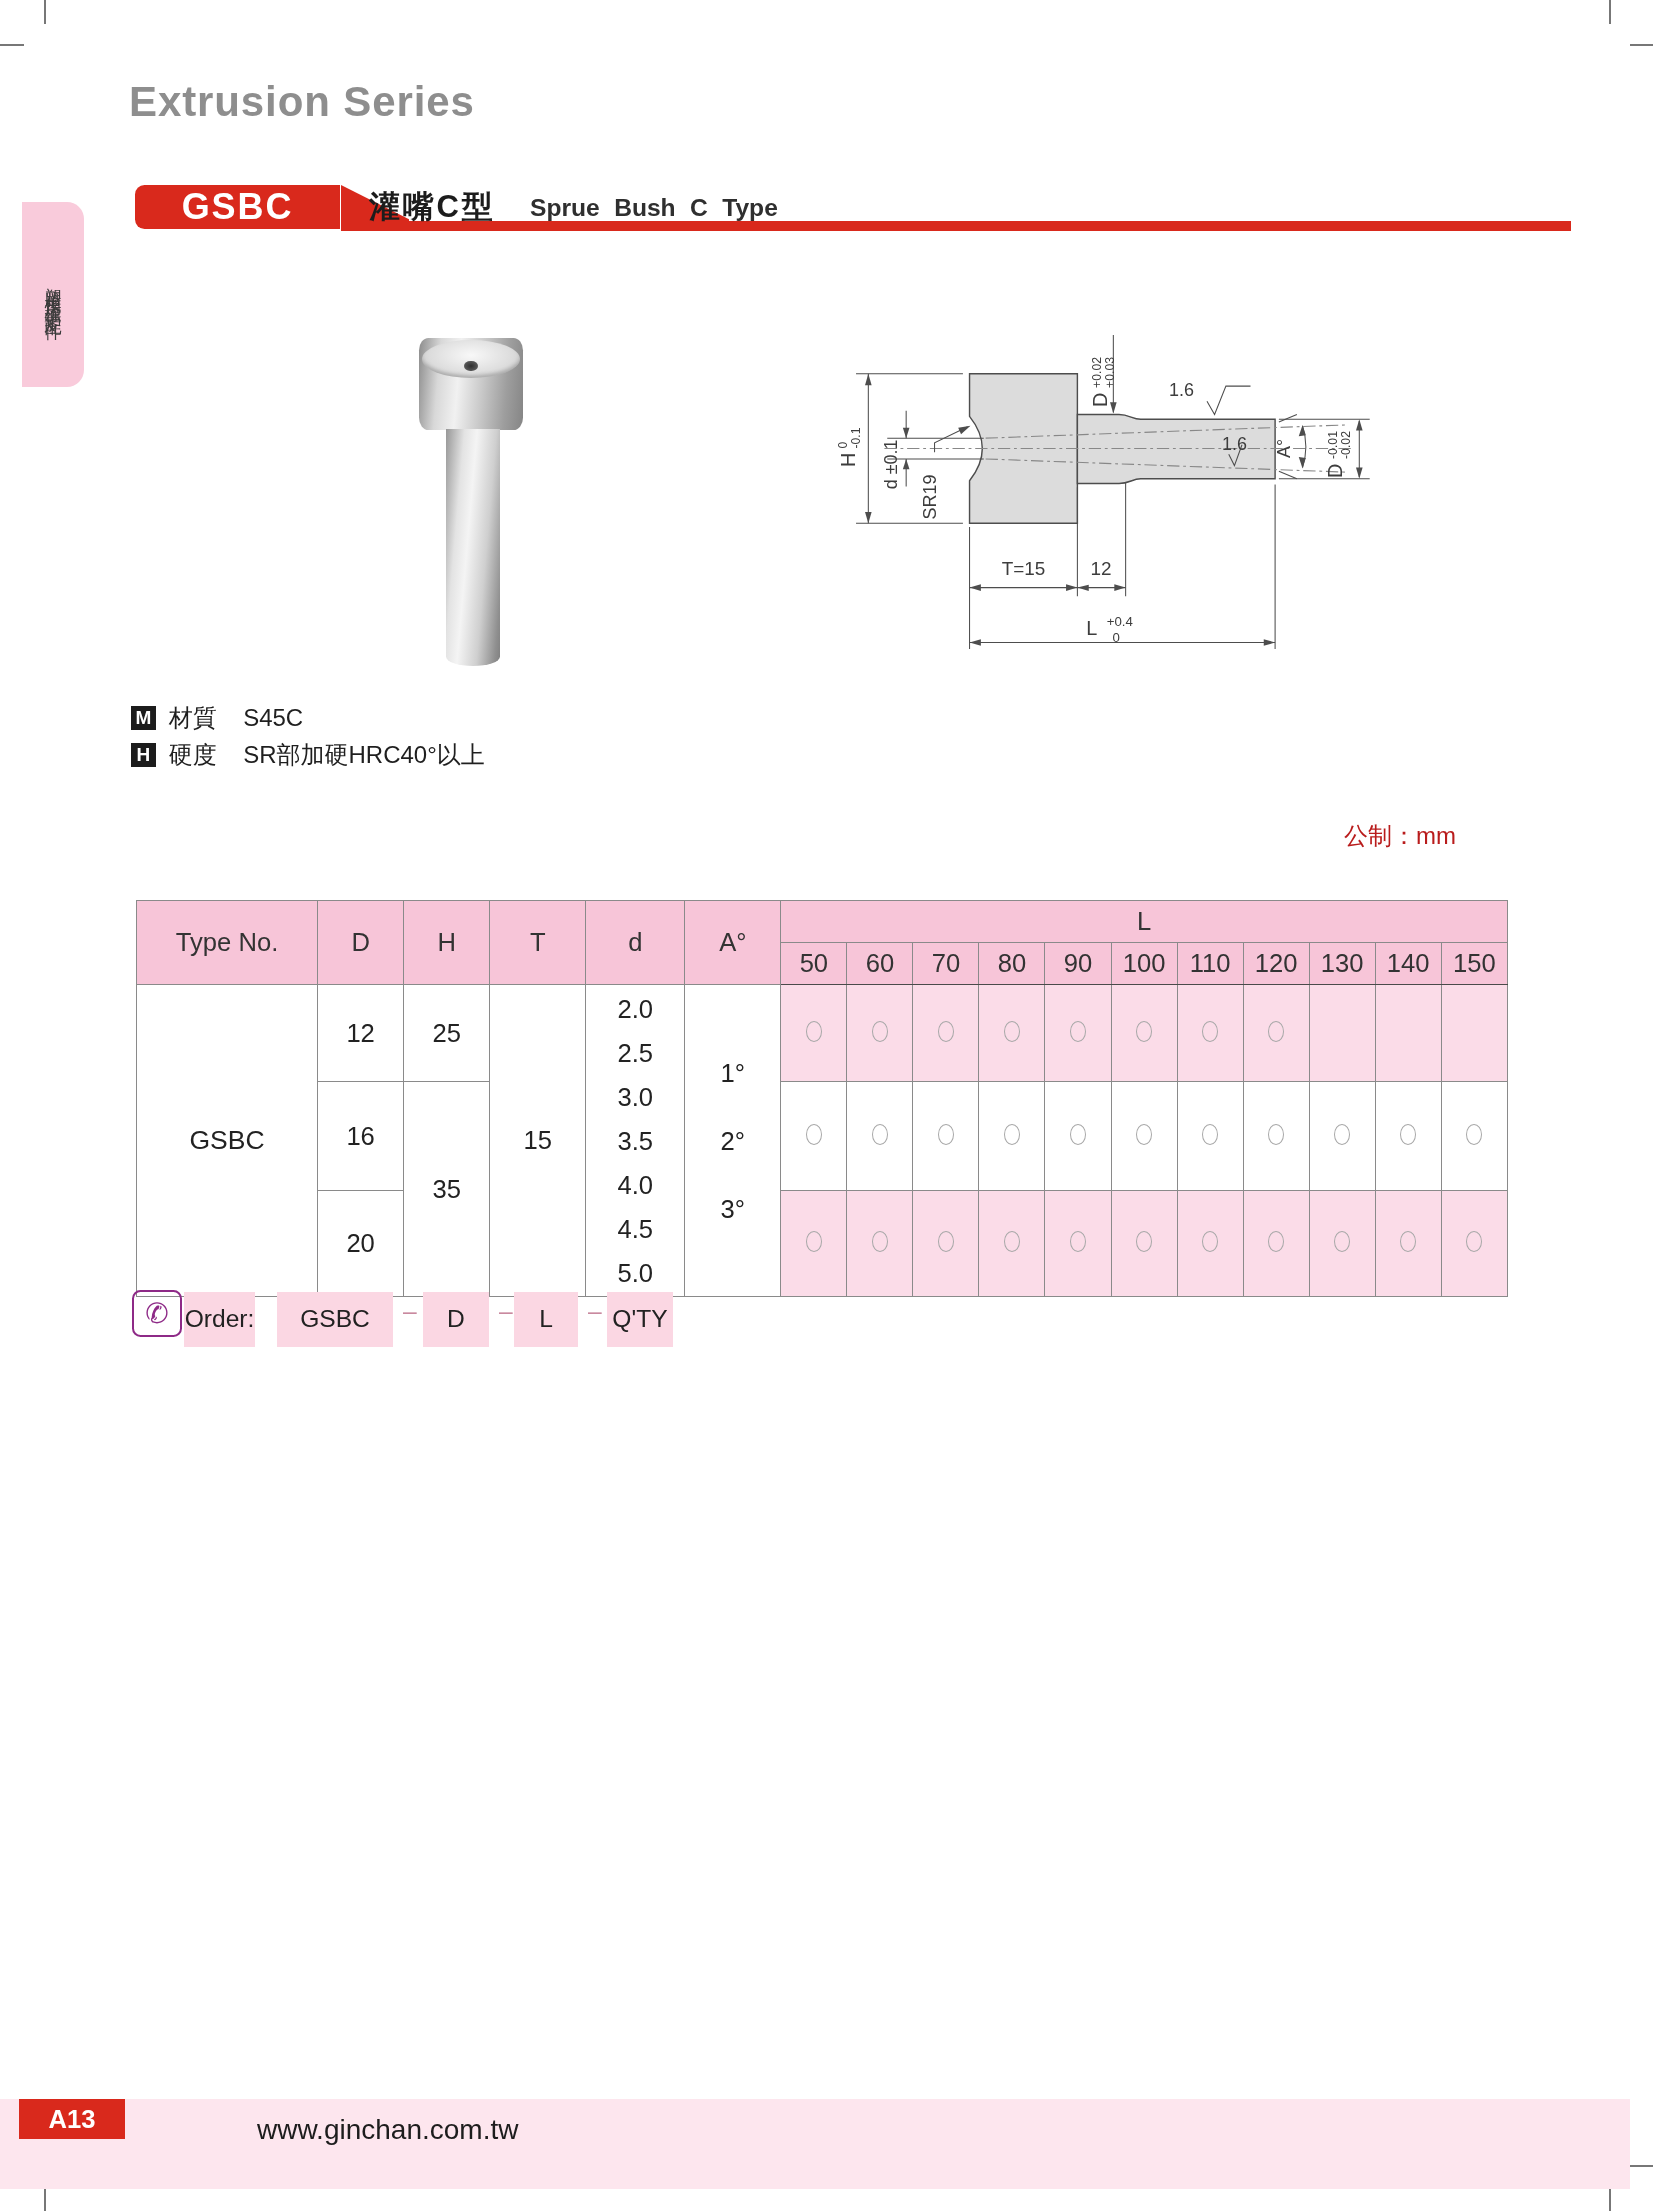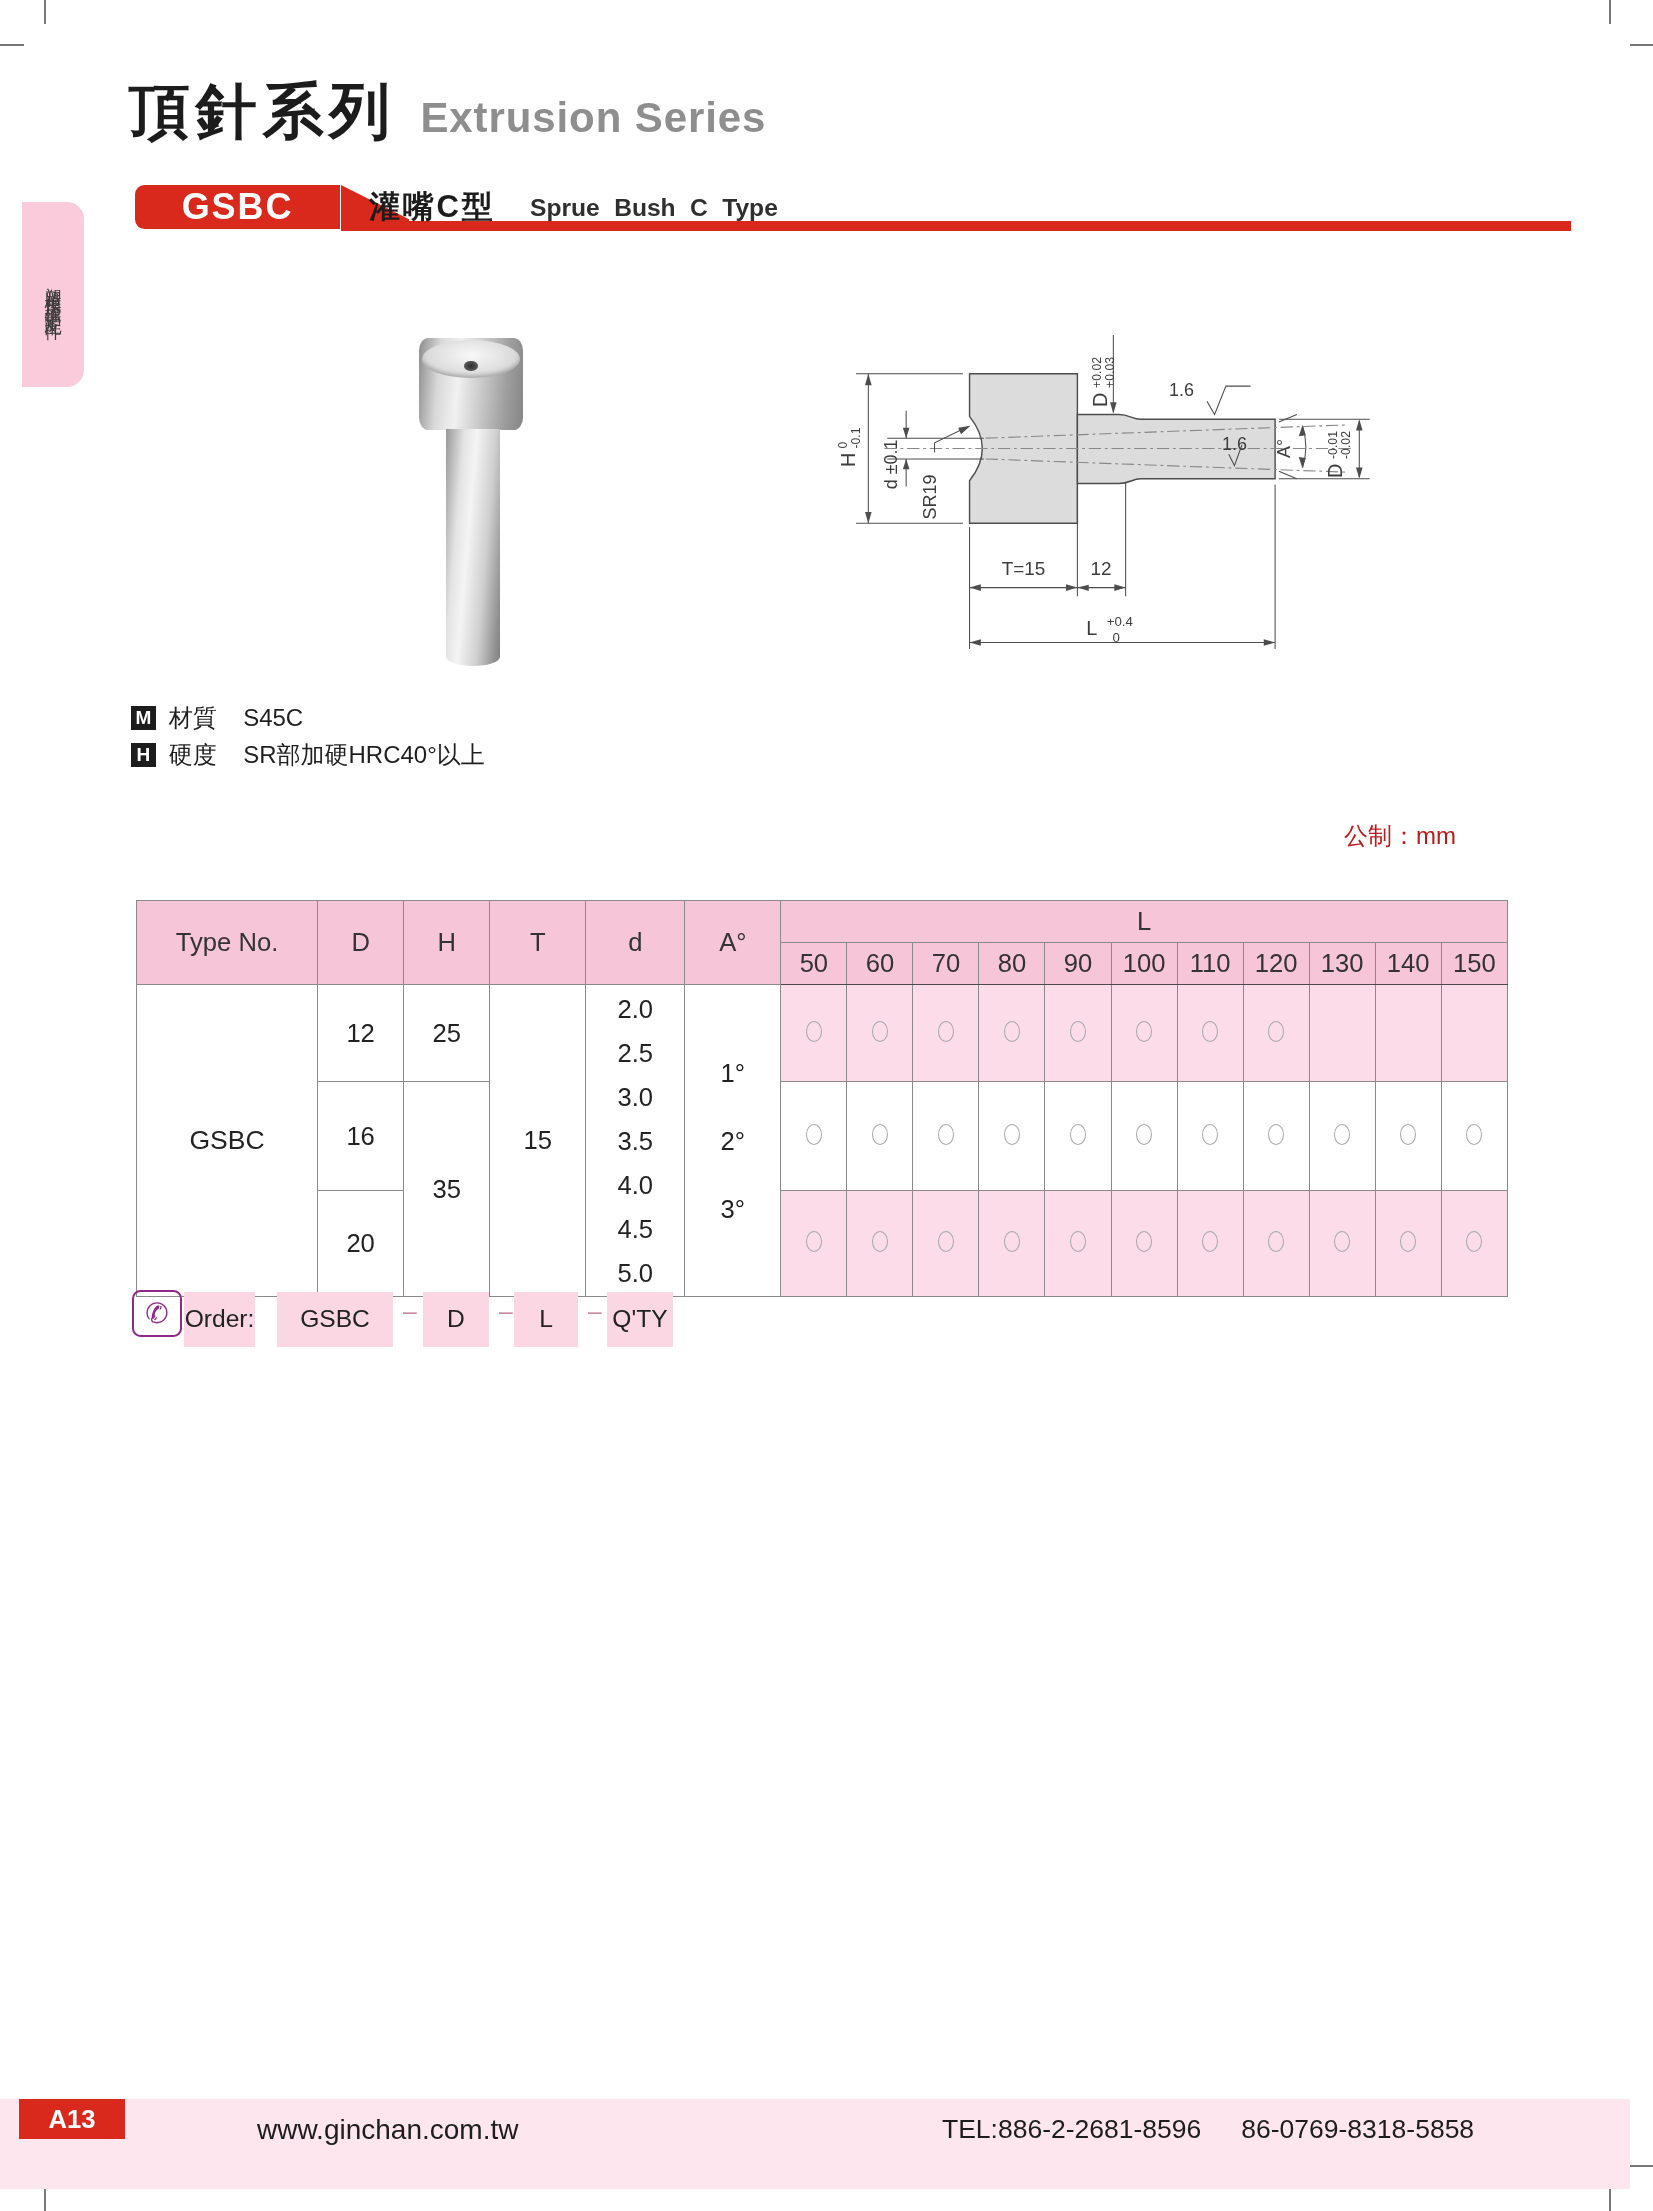--- a/index.html
+++ b/index.html
@@ -94,21 +94,20 @@
   <div class="mark" style="left:0;top:2165px;width:24px;height:1.9px;"></div>
   <div class="mark" style="left:44px;top:2189px;width:1.9px;height:23px;"></div>
   <div class="mark" style="left:1630px;top:2165px;width:24px;height:1.9px;"></div>
   <div class="mark" style="left:1609px;top:2189px;width:1.9px;height:23px;"></div>
 
   <div class="side-tab">
     <span>塑膠模用標準零配件</span>
   </div>
 
   <div class="title-row">
-    <span class="title-cjk">頂針系列</span>
     <span class="title-en">Extrusion Series</span>
   </div>
 
   <div class="badge">
     <span>GSBC</span>
   </div>
   <div class="badge-slant"></div>
   <div class="red-rule"></div>
   <div class="subtitle-cjk">灌嘴C型</div>
   <div class="subtitle-en">Sprue Bush C Type</div>
@@ -339,19 +338,15 @@
     <div class="chip" style="left:291px;width:66px;">D</div>
     <div class="dash" style="left:367px;">–</div>
     <div class="chip" style="left:382px;width:64px;">L</div>
     <div class="dash" style="left:456px;">–</div>
     <div class="chip" style="left:475px;width:66px;">Q'TY</div>
   </div>
 
   <div class="footer-band"></div>
   <div class="page-badge">A13</div>
   <div class="footer-web">www.ginchan.com.tw</div>
-  <div class="footer-tel">
-    <span>TEL:886-2-2681-8596</span>
-    <span>86-0769-8318-5858</span>
-  </div>
 
 </div>
 
 
 </body></html>

